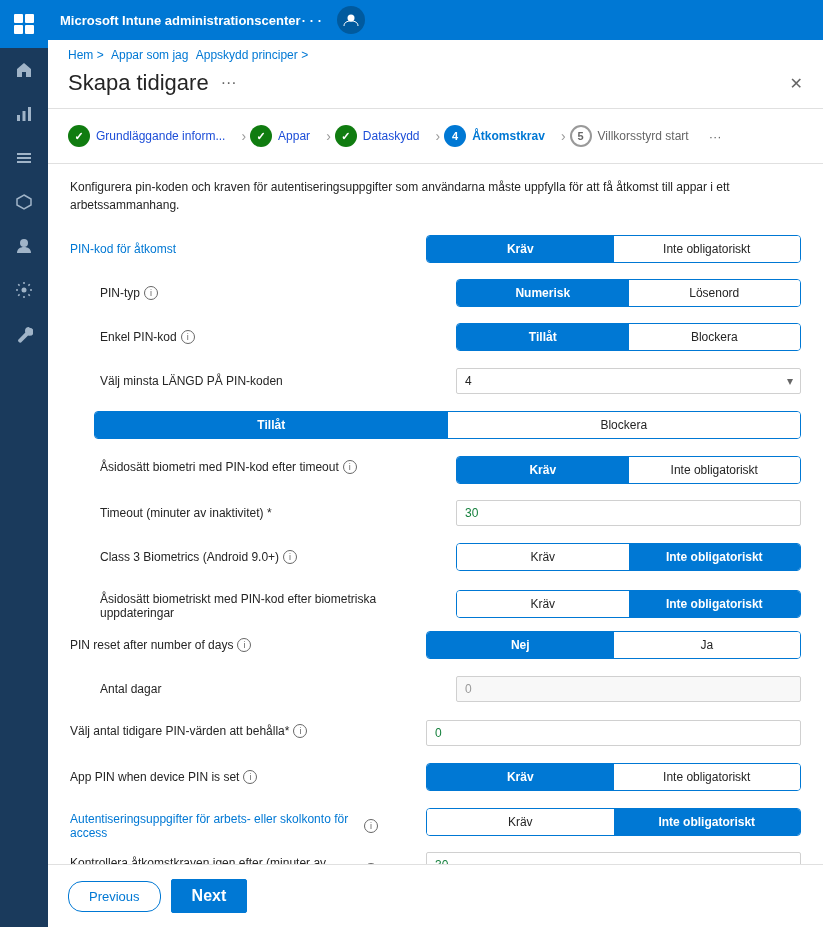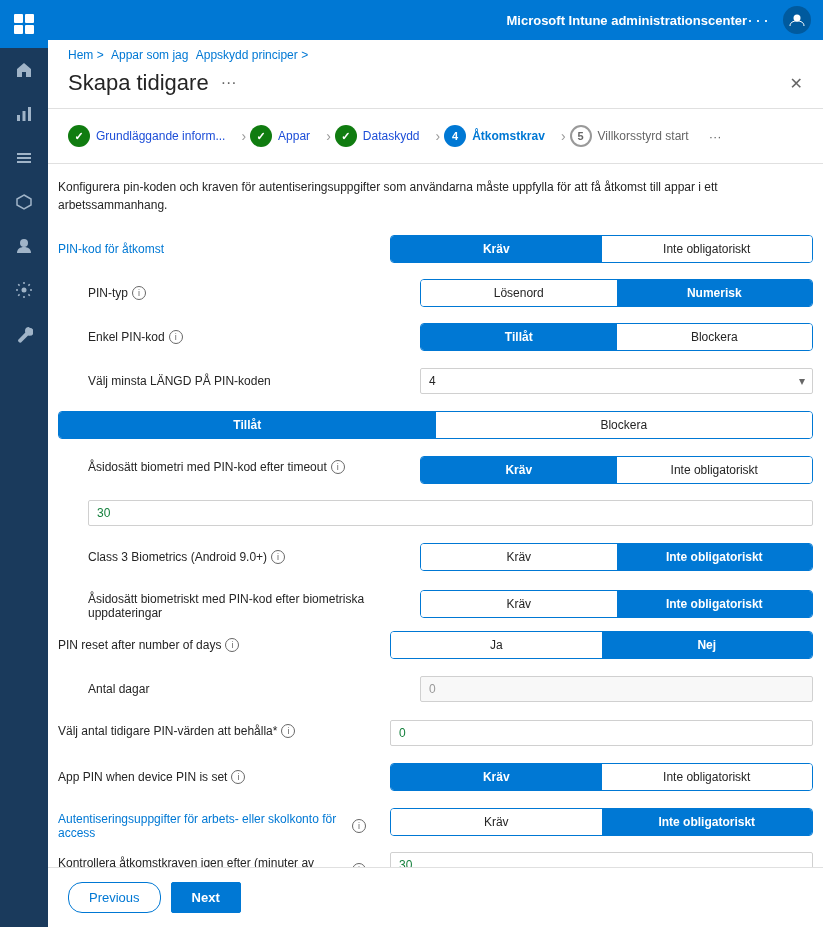--- a/index.html
+++ b/index.html
@@ -7,21 +7,21 @@
 
     
     .sidebar { width: 48px; background: #1a3a5c; display: flex; flex-direction: column; align-items: center; padding-top: 0; }
     .sidebar-logo { width: 48px; height: 48px; background: #0078d4; display: flex; align-items: center; justify-content: center; color: white; font-weight: bold; font-size: 14px; }
     .sidebar-icon { width: 48px; height: 44px; display: flex; align-items: center; justify-content: center; color: #a0b4c8; cursor: pointer; }
 
     
     .main { flex: 1; display: flex; flex-direction: column; overflow: hidden; }
 
     
-    .topbar { height: 40px; background: #0078d4; display: flex; align-items: center; padding: 0 12px; color: white; font-size: 13px; justify-content: flex-end; }
+    .topbar { height: 40px; background: #0078d4; display: flex; align-items: center; padding: 0 12px; color: white; font-size: 13px; justify-content: flex-start; }
     .topbar-title { font-weight: 600; }
     .topbar-right { display: flex; align-items: center; gap: 12px; }
     .topbar-dots { cursor: pointer; font-size: 18px; letter-spacing: 2px; }
     .topbar-avatar { width: 28px; height: 28px; border-radius: 50%; background: #005a9e; display: flex; align-items: center; justify-content: center; cursor: pointer; }
 
     
     .content { flex: 1; background: white; display: flex; flex-direction: column; overflow: hidden; }
 
     
     .breadcrumb { padding: 8px 20px 4px; font-size: 12px; color: #0078d4; display: flex; align-items: center; gap: 4px; }
@@ -40,49 +40,49 @@
     .step-circle.done { background: #107c10; color: white; }
     .step-circle.active { background: #0078d4; color: white; }
     .step-circle.pending { background: white; color: #666; border: 2px solid #999; }
     .step-label { font-size: 12px; color: #1d4ed8; }
     .step-label.active { color: #0078d4; font-weight: 600; }
     .step-label.pending { color: #666; }
     .step-separator { color: #999; margin: 0 4px; font-size: 14px; }
     .step-dots { color: #666; margin-left: 8px; cursor: pointer; }
 
     
-    .form-area { flex: 1; overflow-y: auto; padding: 14px 10px; }
+    .form-area { flex: 1; overflow-y: auto; padding: 14px 22px; }
     .form-description { font-size: 12px; color: #252525; margin-bottom: 16px; line-height: 1.5; }
 
     
     .form-row { display: flex; align-items: center; min-height: 38px; margin-bottom: 6px; gap: 12px; }
     .form-row.indented { padding-left: 30px; }
     .form-label { flex: 0 0 320px; font-size: 12px; color: #252525; display: flex; align-items: center; gap: 4px; padding-right: 12px; }
     .form-label.highlight { color: #0078d4; font-weight: 500; }
     .info-icon { width: 14px; height: 14px; border-radius: 50%; border: 1px solid #666; display: inline-flex; align-items: center; justify-content: center; font-size: 9px; color: #666; cursor: pointer; flex-shrink: 0; }
-    .form-control { flex: 1; }
+    .form-control { flex: 1; margin-left: 24px; }
 
     
     .toggle-group { display: flex; border: 1px solid #0078d4; border-radius: 4px; overflow: hidden; width: 100%; }
     .toggle-btn { flex: 1; padding: 6px 8px; font-size: 12px; text-align: center; cursor: pointer; background: white; color: #252525; border: none; }
     .toggle-btn.active { background: #0078d4; color: white; font-weight: 600; }
 
     
     .text-input { width: 100%; border: 1px solid #d0d0d0; border-radius: 2px; padding: 5px 8px; font-size: 12px; color: #15803d; background: white; }
     .text-input:disabled { background: #f8f8f8; color: #999; }
 
     
     .select-wrapper { position: relative; width: 100%; }
     .select-field { width: 100%; border: 1px solid #d0d0d0; border-radius: 2px; padding: 5px 28px 5px 8px; font-size: 12px; color: #252525; background: white; appearance: none; cursor: pointer; }
     .select-arrow { position: absolute; right: 8px; top: 50%; transform: translateY(-50%); color: #666; pointer-events: none; font-size: 12px; }
 
     
     .footer { padding: 14px 20px; border-top: 1px solid #e0e0e0; background: white; display: flex; align-items: center; gap: 10px; }
     .btn-secondary { padding: 7px 20px; border: 1px solid #0078d4; background: white; color: #0078d4; border-radius: 14px; font-size: 13px; cursor: pointer; }
-    .btn-primary { padding: 7px 20px; border: 1px solid #0078d4; background: #0078d4; color: white; border-radius: 2px; font-size: 13px; cursor: pointer; font-weight: 600; }
+    .btn-primary { padding: 7px 20px; border: 1px solid #0078d4; background: #0078d4; color: white; border-radius: 2px; font-size: 16px; cursor: pointer; font-weight: 600; }
 
     
     .form-area::-webkit-scrollbar { width: 6px; }
     .form-area::-webkit-scrollbar-track { background: #f1f1f1; }
     .form-area::-webkit-scrollbar-thumb { background: #c0c0c0; border-radius: 3px; }
   </style>
 </head>
 <body>
 
 <div class="sidebar">
@@ -207,22 +207,22 @@
         </div>
       </div>
 
       <div class="form-row indented">
         <div class="form-label">
           PIN-typ
           <span class="info-icon">i</span>
         </div>
         <div class="form-control">
           <div class="toggle-group">
+            <button class="toggle-btn active">Numerisk</button>
             <button class="toggle-btn">Lösenord</button>
-            <button class="toggle-btn active">Numerisk</button>
           </div>
         </div>
       </div>
 
       <div class="form-row indented">
         <div class="form-label">
           Enkel PIN-kod
           <span class="info-icon">i</span>
         </div>
         <div class="form-control">
@@ -263,20 +263,21 @@
         </div>
         <div class="form-control">
           <div class="toggle-group">
             <button class="toggle-btn active">Kräv</button>
             <button class="toggle-btn">Inte obligatoriskt</button>
           </div>
         </div>
       </div>
 
       <div class="form-row indented">
+        <div class="form-label">Timeout (minuter av inaktivitet) *</div>
         <div class="form-control">
           <input type="text" class="text-input" value="30" style="">
         </div>
       </div>
 
       <div class="form-row indented">
         <div class="form-label">
           Class 3 Biometrics (Android 9.0+)
           <span class="info-icon">i</span>
         </div>
@@ -298,22 +299,22 @@
         </div>
       </div>
 
       <div class="form-row">
         <div class="form-label">
           PIN reset after number of days
           <span class="info-icon">i</span>
         </div>
         <div class="form-control">
           <div class="toggle-group">
+            <button class="toggle-btn active">Nej</button>
             <button class="toggle-btn">Ja</button>
-            <button class="toggle-btn active">Nej</button>
           </div>
         </div>
       </div>
 
       <div class="form-row indented">
         <div class="form-label">Antal dagar</div>
         <div class="form-control">
           <input type="text" class="text-input" value="0" disabled="" style="">
         </div>
       </div>

